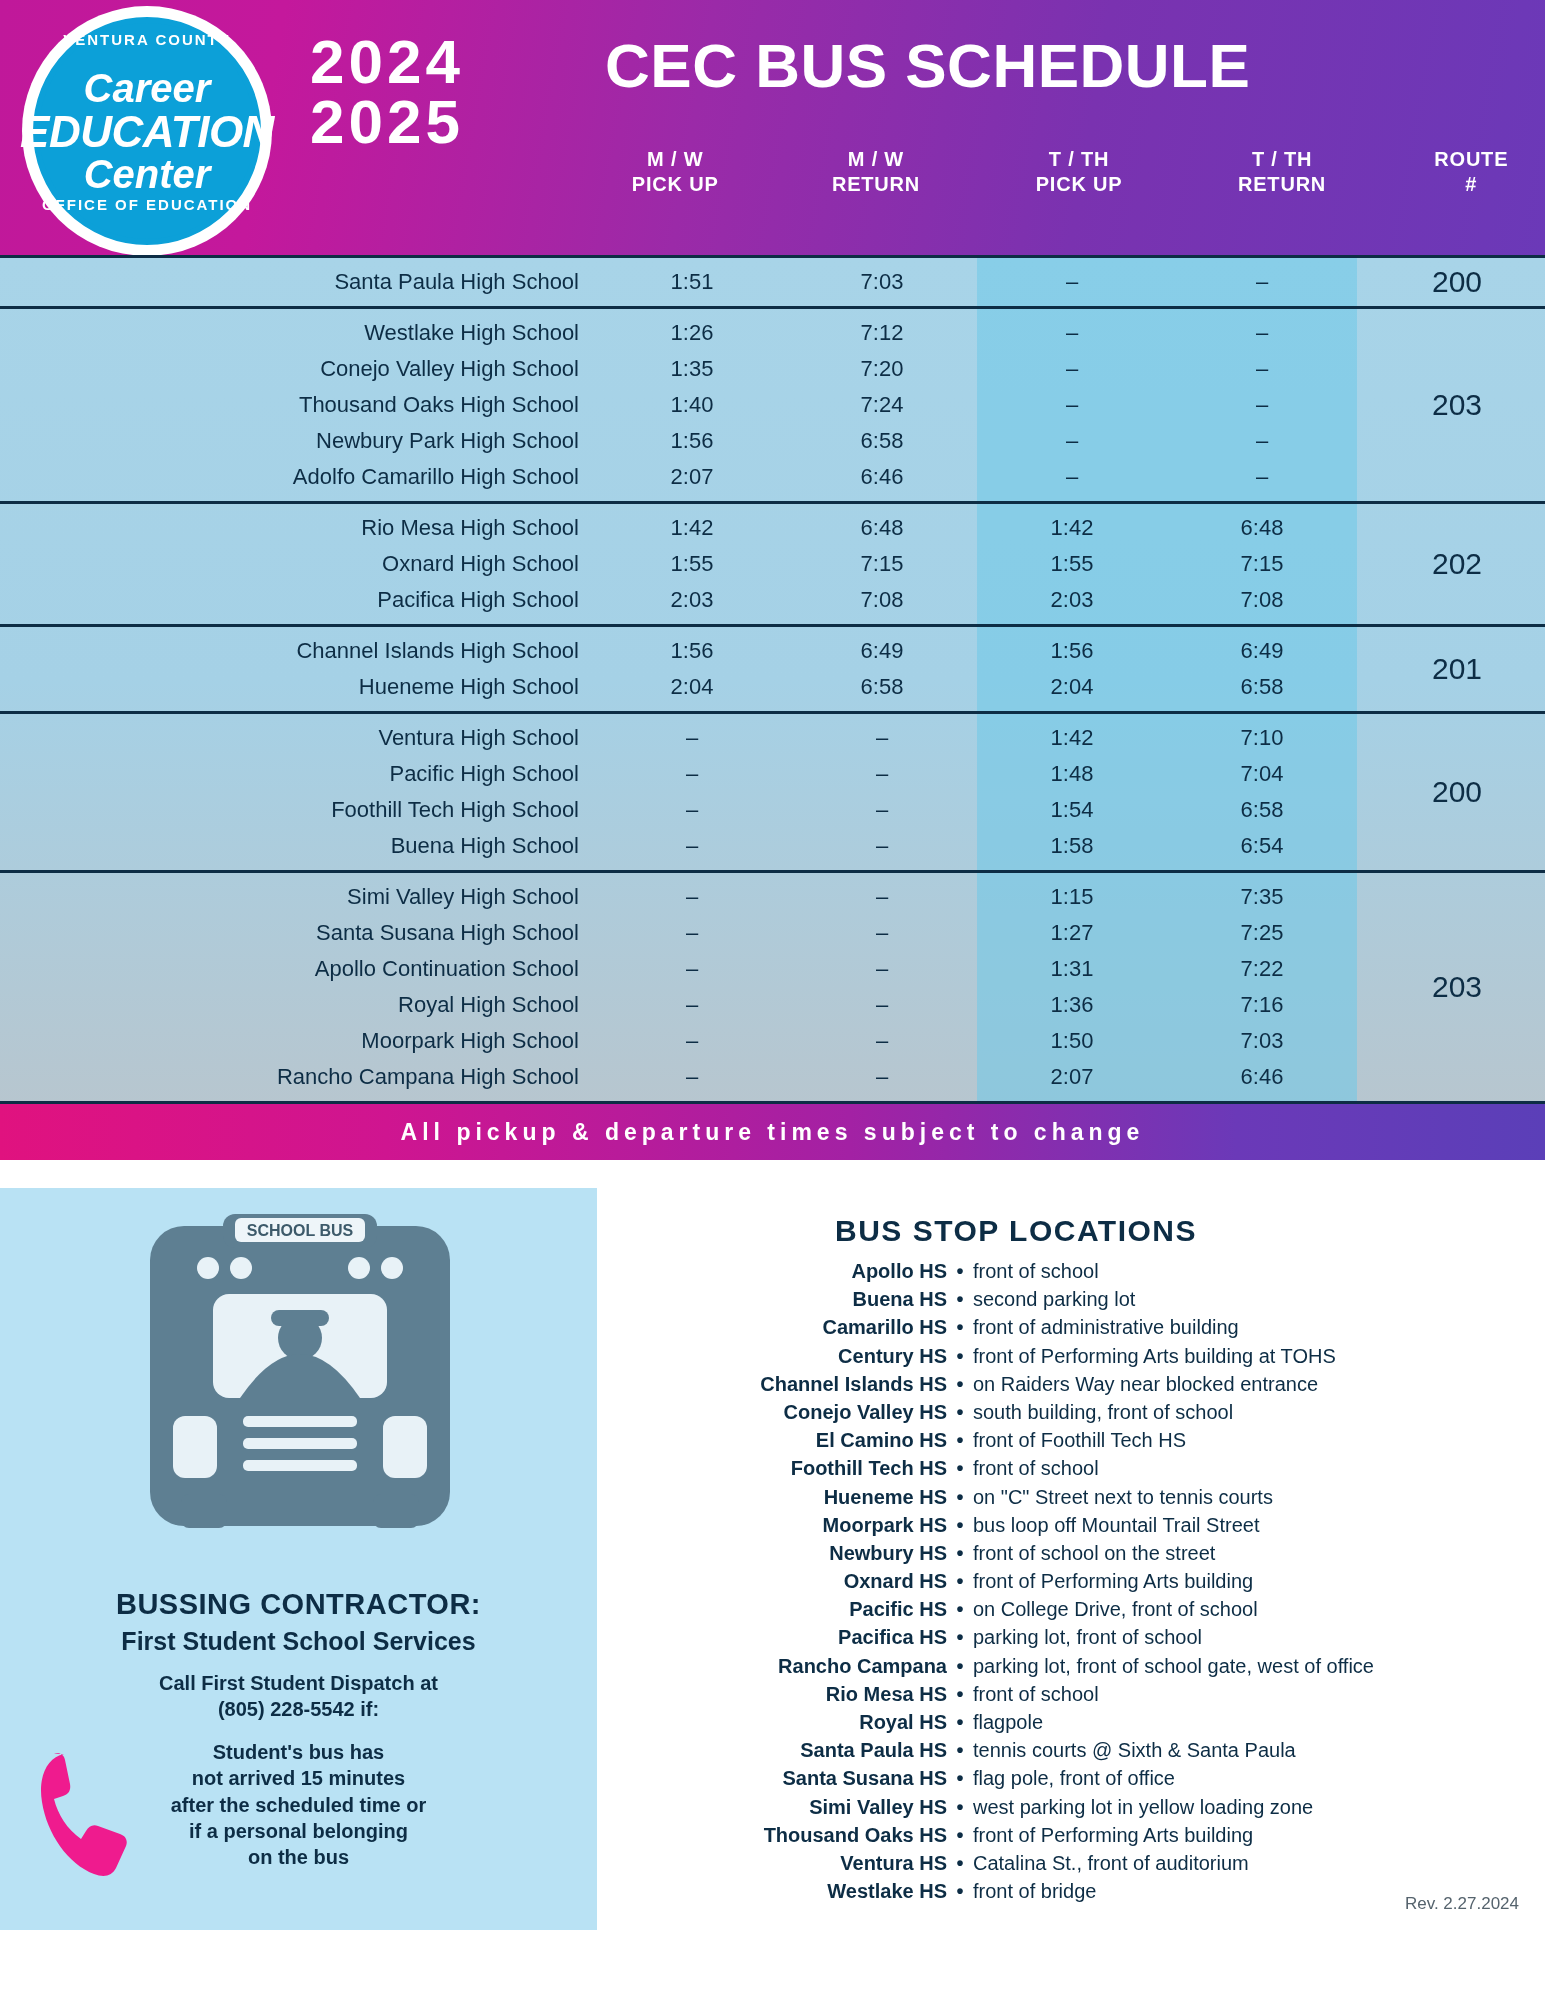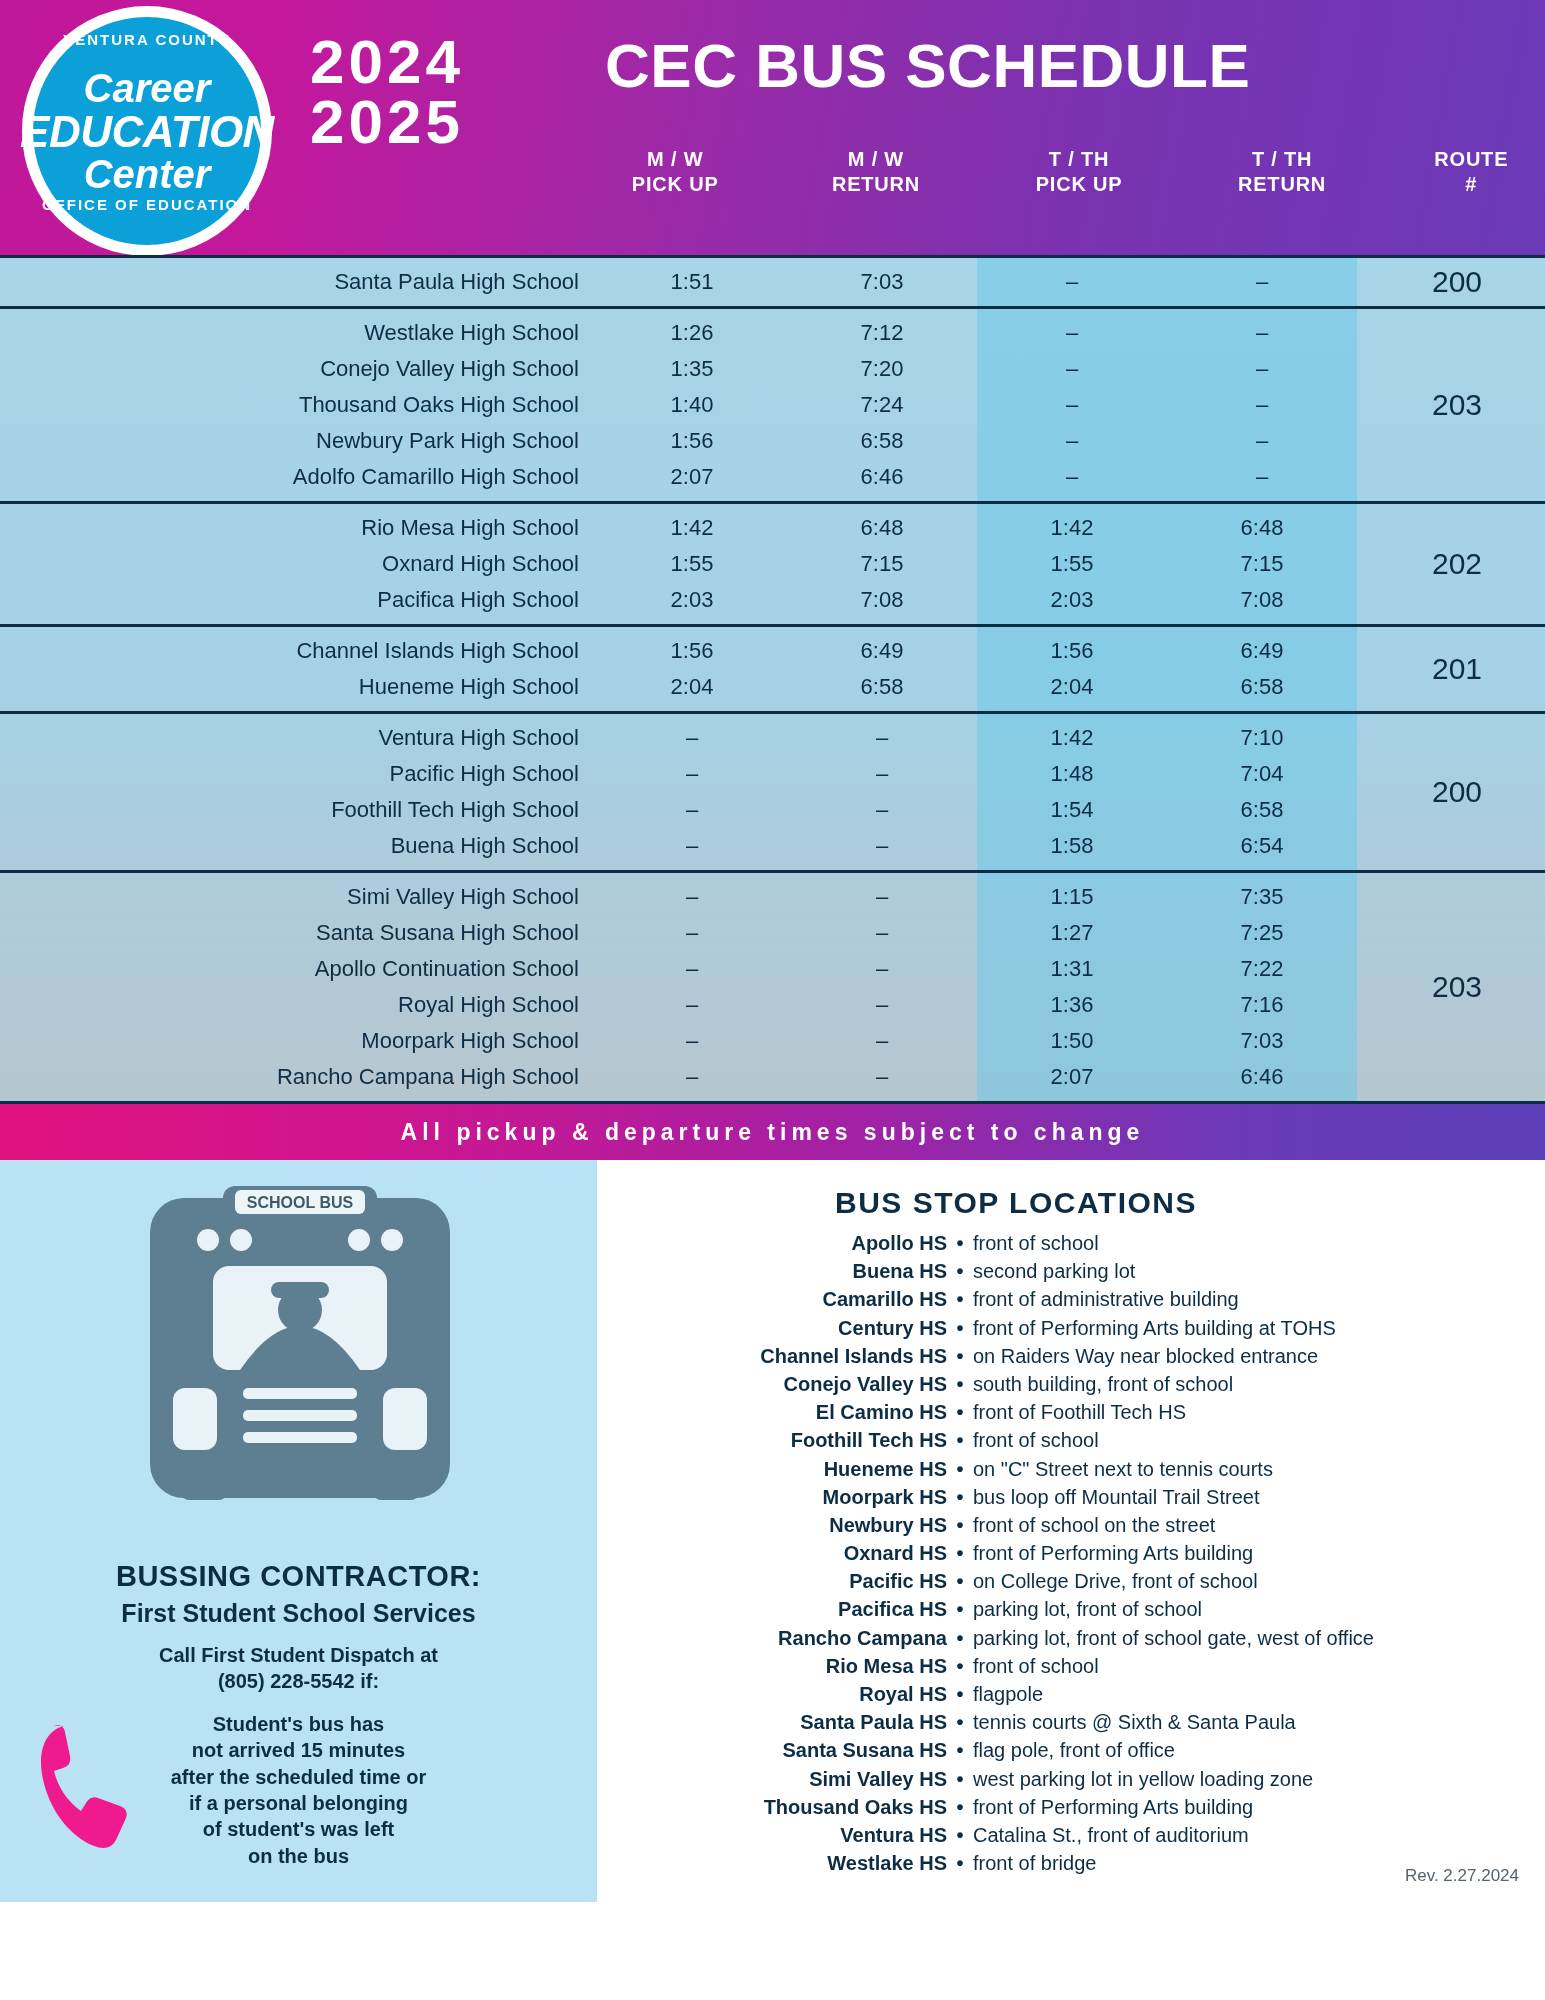--- a/index.html
+++ b/index.html
@@ -178,20 +178,21 @@
     justify-content: center;
     font-weight: bold;
     font-size: 23px;
     letter-spacing: 5px;
   }
 
   
   .bottom {
     display: flex;
     height: 742px;
+    margin-top: 28px;
   }
   .bottom-left {
     width: 597px;
     background: #b9e2f4;
     position: relative;
   }
   .bus-art {
     position: absolute;
     left: 95px;
     top: 18px;
@@ -548,21 +549,20 @@
       <div class="contractor-sub">First Student School Services</div>
     </div>
 
     <div class="call-block">
       <div>Call First Student Dispatch at</div>
       <div>(805) 228-5542 if:</div>
       <div class="l2">Student's bus has</div>
       <div>not arrived 15 minutes</div>
       <div>after the scheduled time or</div>
       <div>if a personal belonging</div>
-      <div>of student's was left</div>
       <div>on the bus</div>
     </div>
 
     <svg class="phone-icon" viewBox="0 0 110 130">
       <path d="M30 6 C12 10 4 30 8 54 c5 32 26 62 52 72 c10 4 18 2 22 -6 l10 -22 c2 -5 0 -10 -6 -12 l-22 -8 c-5 -2 -9 0 -12 5 l-5 8 c-14 -10 -23 -24 -27 -40 l9 -3 c6 -2 8 -6 7 -12 l-5 -24 c-1 -6 -6 -8 -11 -6 z" fill="#ef1b8e"></path>
     </svg>
   </div>
 
   <div class="bottom-right">
     <div class="stops-title">BUS STOP LOCATIONS</div>

